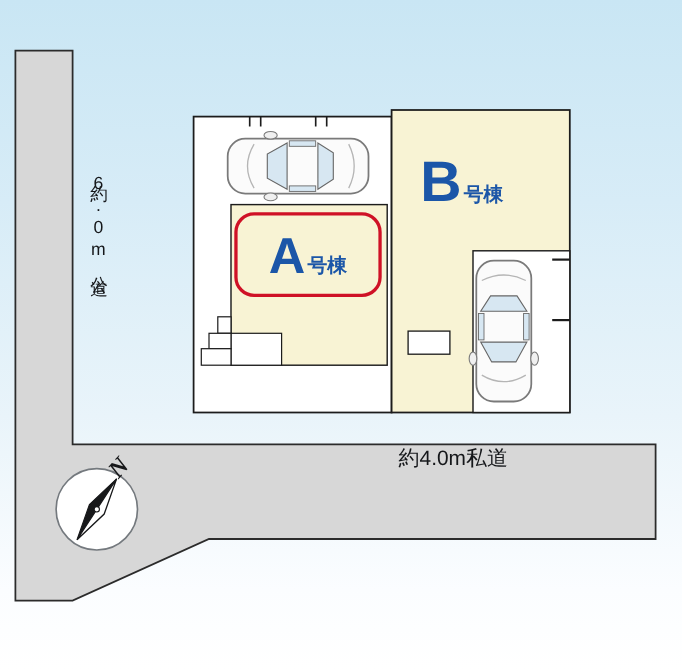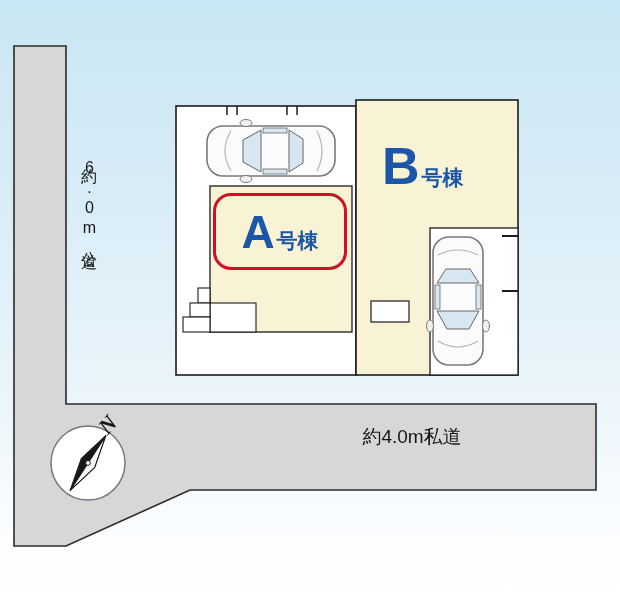--- a/index.html
+++ b/index.html
@@ -11,35 +11,35 @@
     font-family:"Liberation Sans", sans-serif;
   }
   .stage svg{position:absolute;left:0;top:0;}
   .label-v{
     position:absolute;left:78px;top:156px;
     writing-mode:vertical-rl;text-orientation:upright;
     font-size:16px;letter-spacing:3px;color:#15171a;
     white-space:nowrap;
   }
   .label-h{
-    position:absolute;left:330px;top:424px;width:164px;
+    position:absolute;left:330px;top:404px;width:164px;
     text-align:center;font-size:19px;color:#15171a;white-space:nowrap;
   }
   .badge-a{
     position:absolute;left:213px;top:193px;width:134px;height:77px;
     box-sizing:border-box;border:3.5px solid #cf1126;border-radius:18px;
     display:flex;align-items:center;justify-content:center;
   }
   .label-b{
     position:absolute;left:382px;top:140px;
     display:flex;align-items:center;
   }
   .big{font-weight:bold;color:#1b56a8;line-height:1;font-size:46px;}
   .label-b .big{font-size:52px;}
-  .small{font-weight:bold;color:#1b56a8;line-height:1;font-size:21px;margin-top:18px;margin-left:2px;}
+  .small{font-weight:bold;color:#1b56a8;line-height:1;font-size:18px;margin-top:18px;margin-left:2px;}
   .label-b .small{margin-top:22px;}
   .north{
     position:absolute;left:100px;top:412px;
     font-family:"Liberation Serif", serif;font-style:italic;font-weight:bold;
     font-size:22px;color:#17181a;
     transform:rotate(-48deg);
   }
 </style>
 </head>
 <body>

